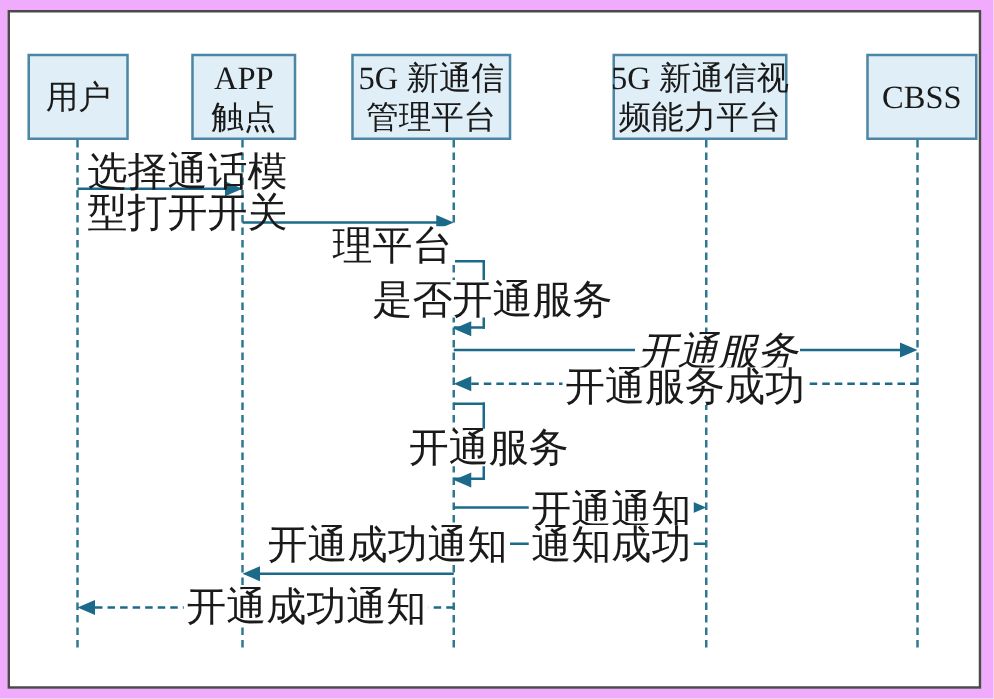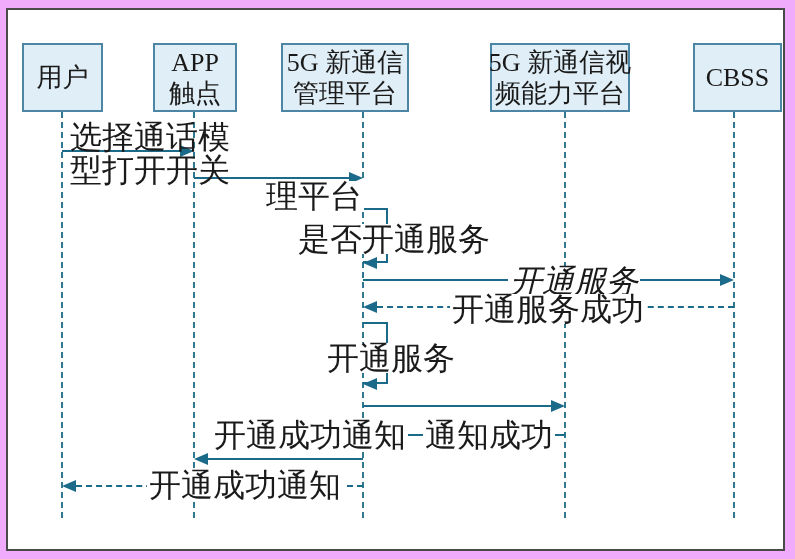--- a/index.html
+++ b/index.html
@@ -139,20 +139,21 @@
   <div class="mdash" id="m5-line"></div>
   <div class="head l" id="m5-head"></div>
   <span class="lbl bg" id="m5-lbl">开通服务成功</span>
 
   <div class="selfbox" id="m6-box"></div>
   <div class="head l" id="m6-head"></div>
   <span class="lbl bg" id="m6-lbl">开通服务</span>
 
   <div class="mline" id="m7-line"></div>
   <div class="head r" id="m7-head"></div>
+  <span class="lbl bg" id="m7-lbl">开通通知</span>
 
   <div class="mline" id="m8-line"></div>
   <div class="head l" id="m8-head"></div>
   <span class="lbl bg" id="m8-lbl">通知成功</span>
 
   <div class="mline" id="m9-line"></div>
   <div class="head l" id="m9-head"></div>
   <span class="lbl bg" id="m9-lbl">开通成功通知</span>
 
   <div class="mdash" id="m10-line"></div>

